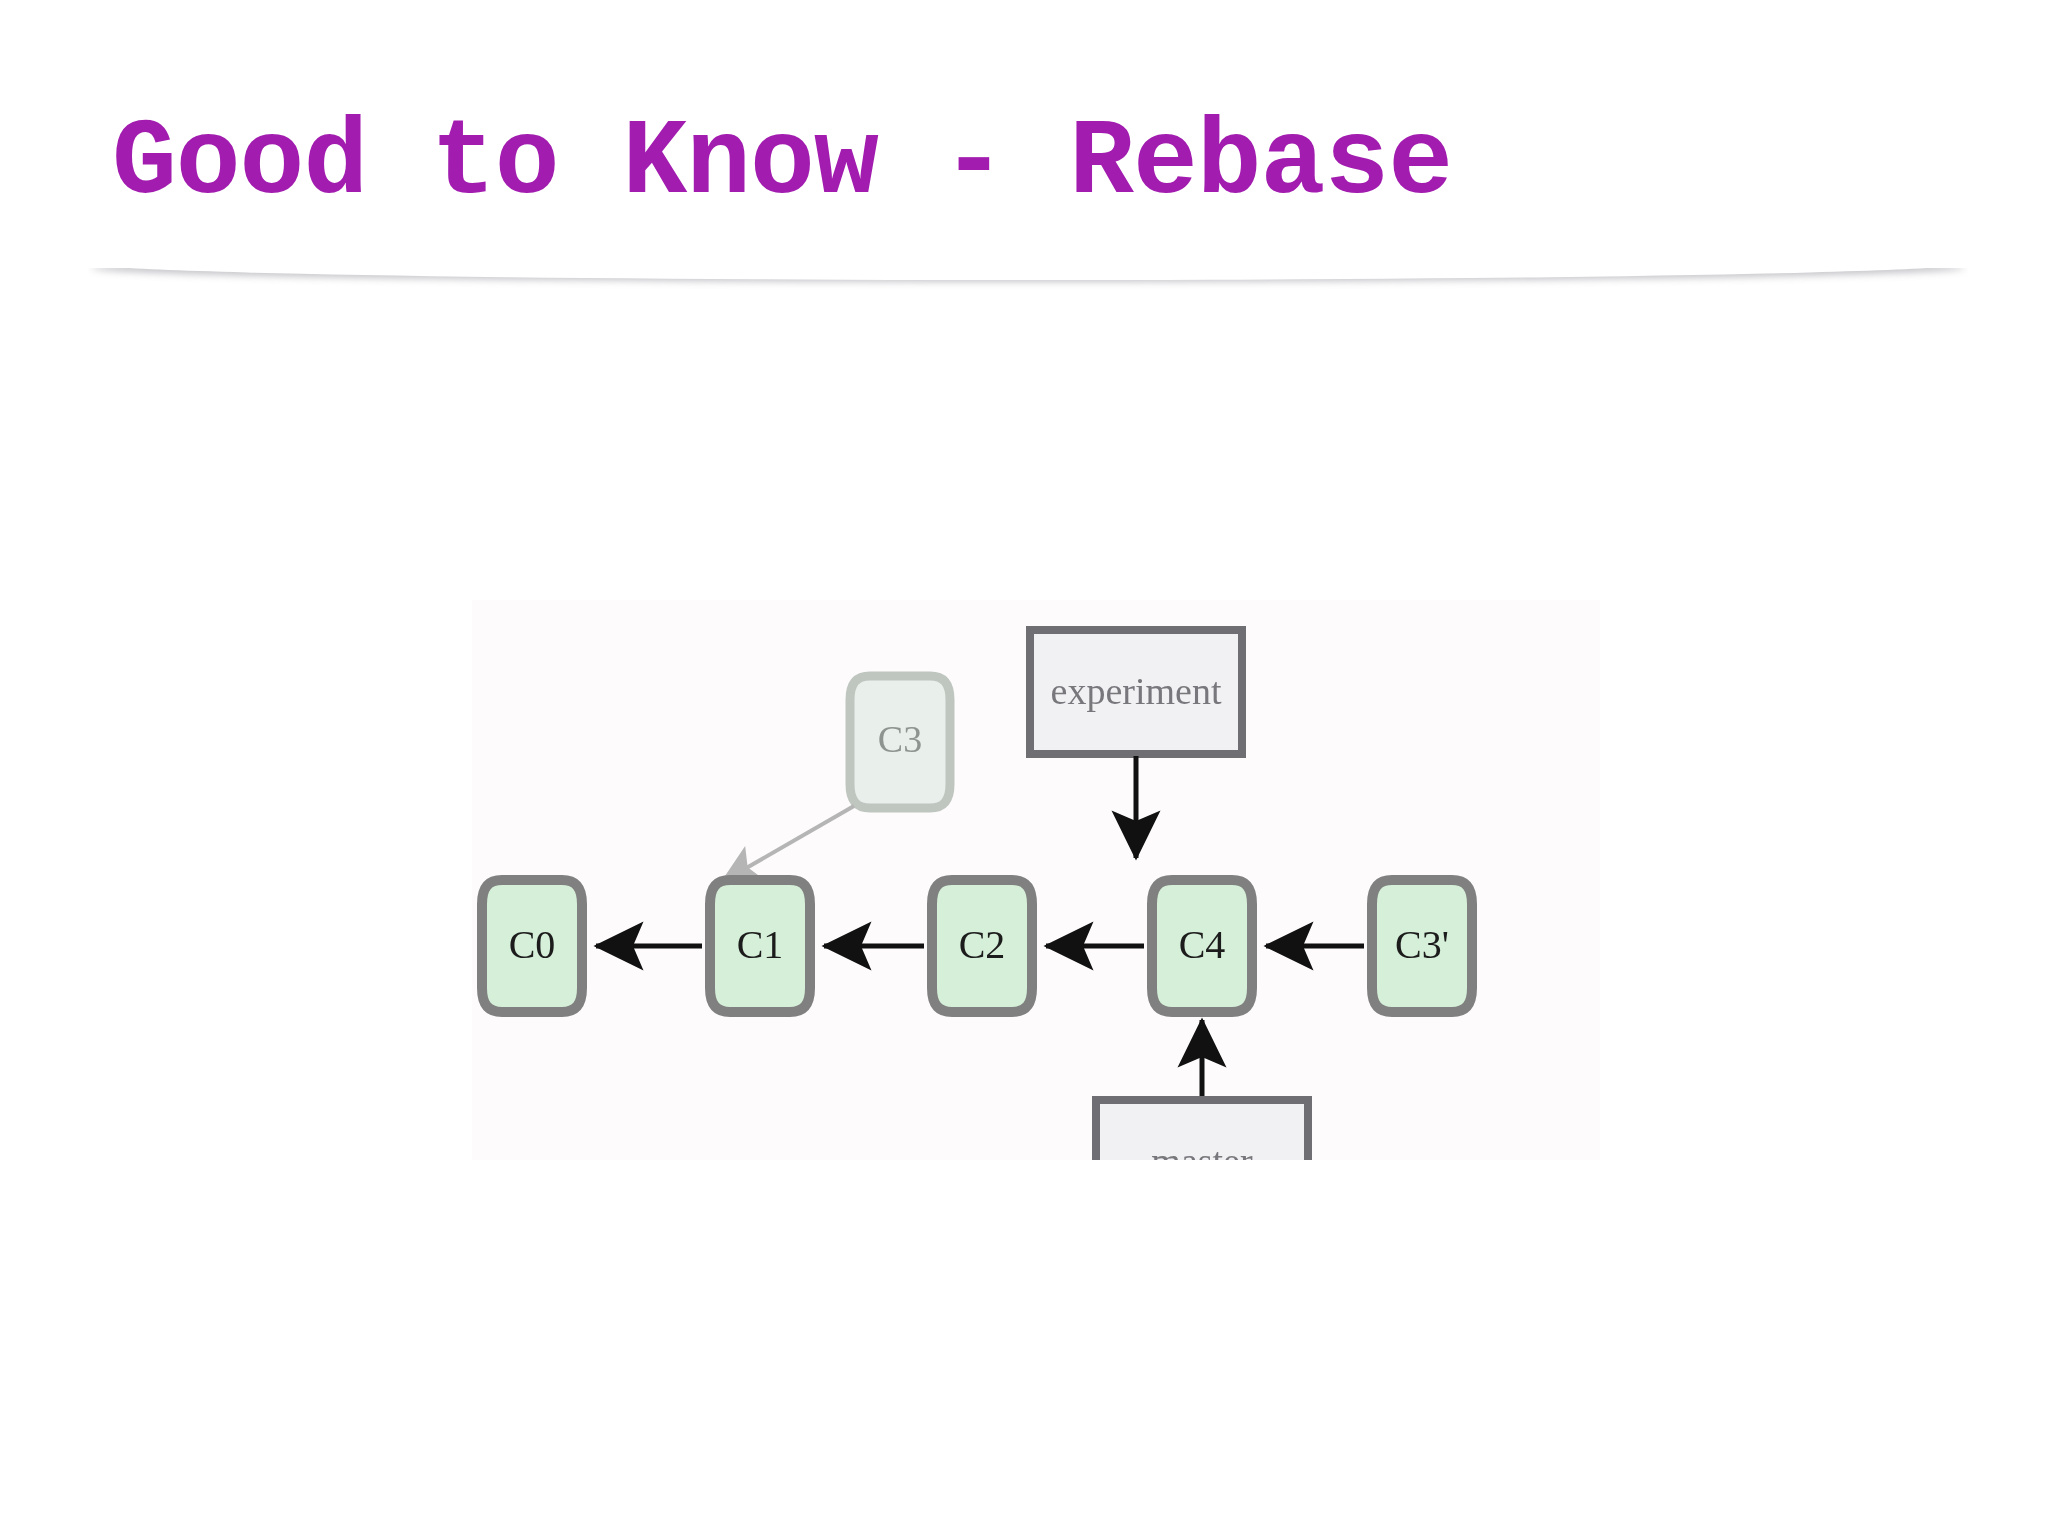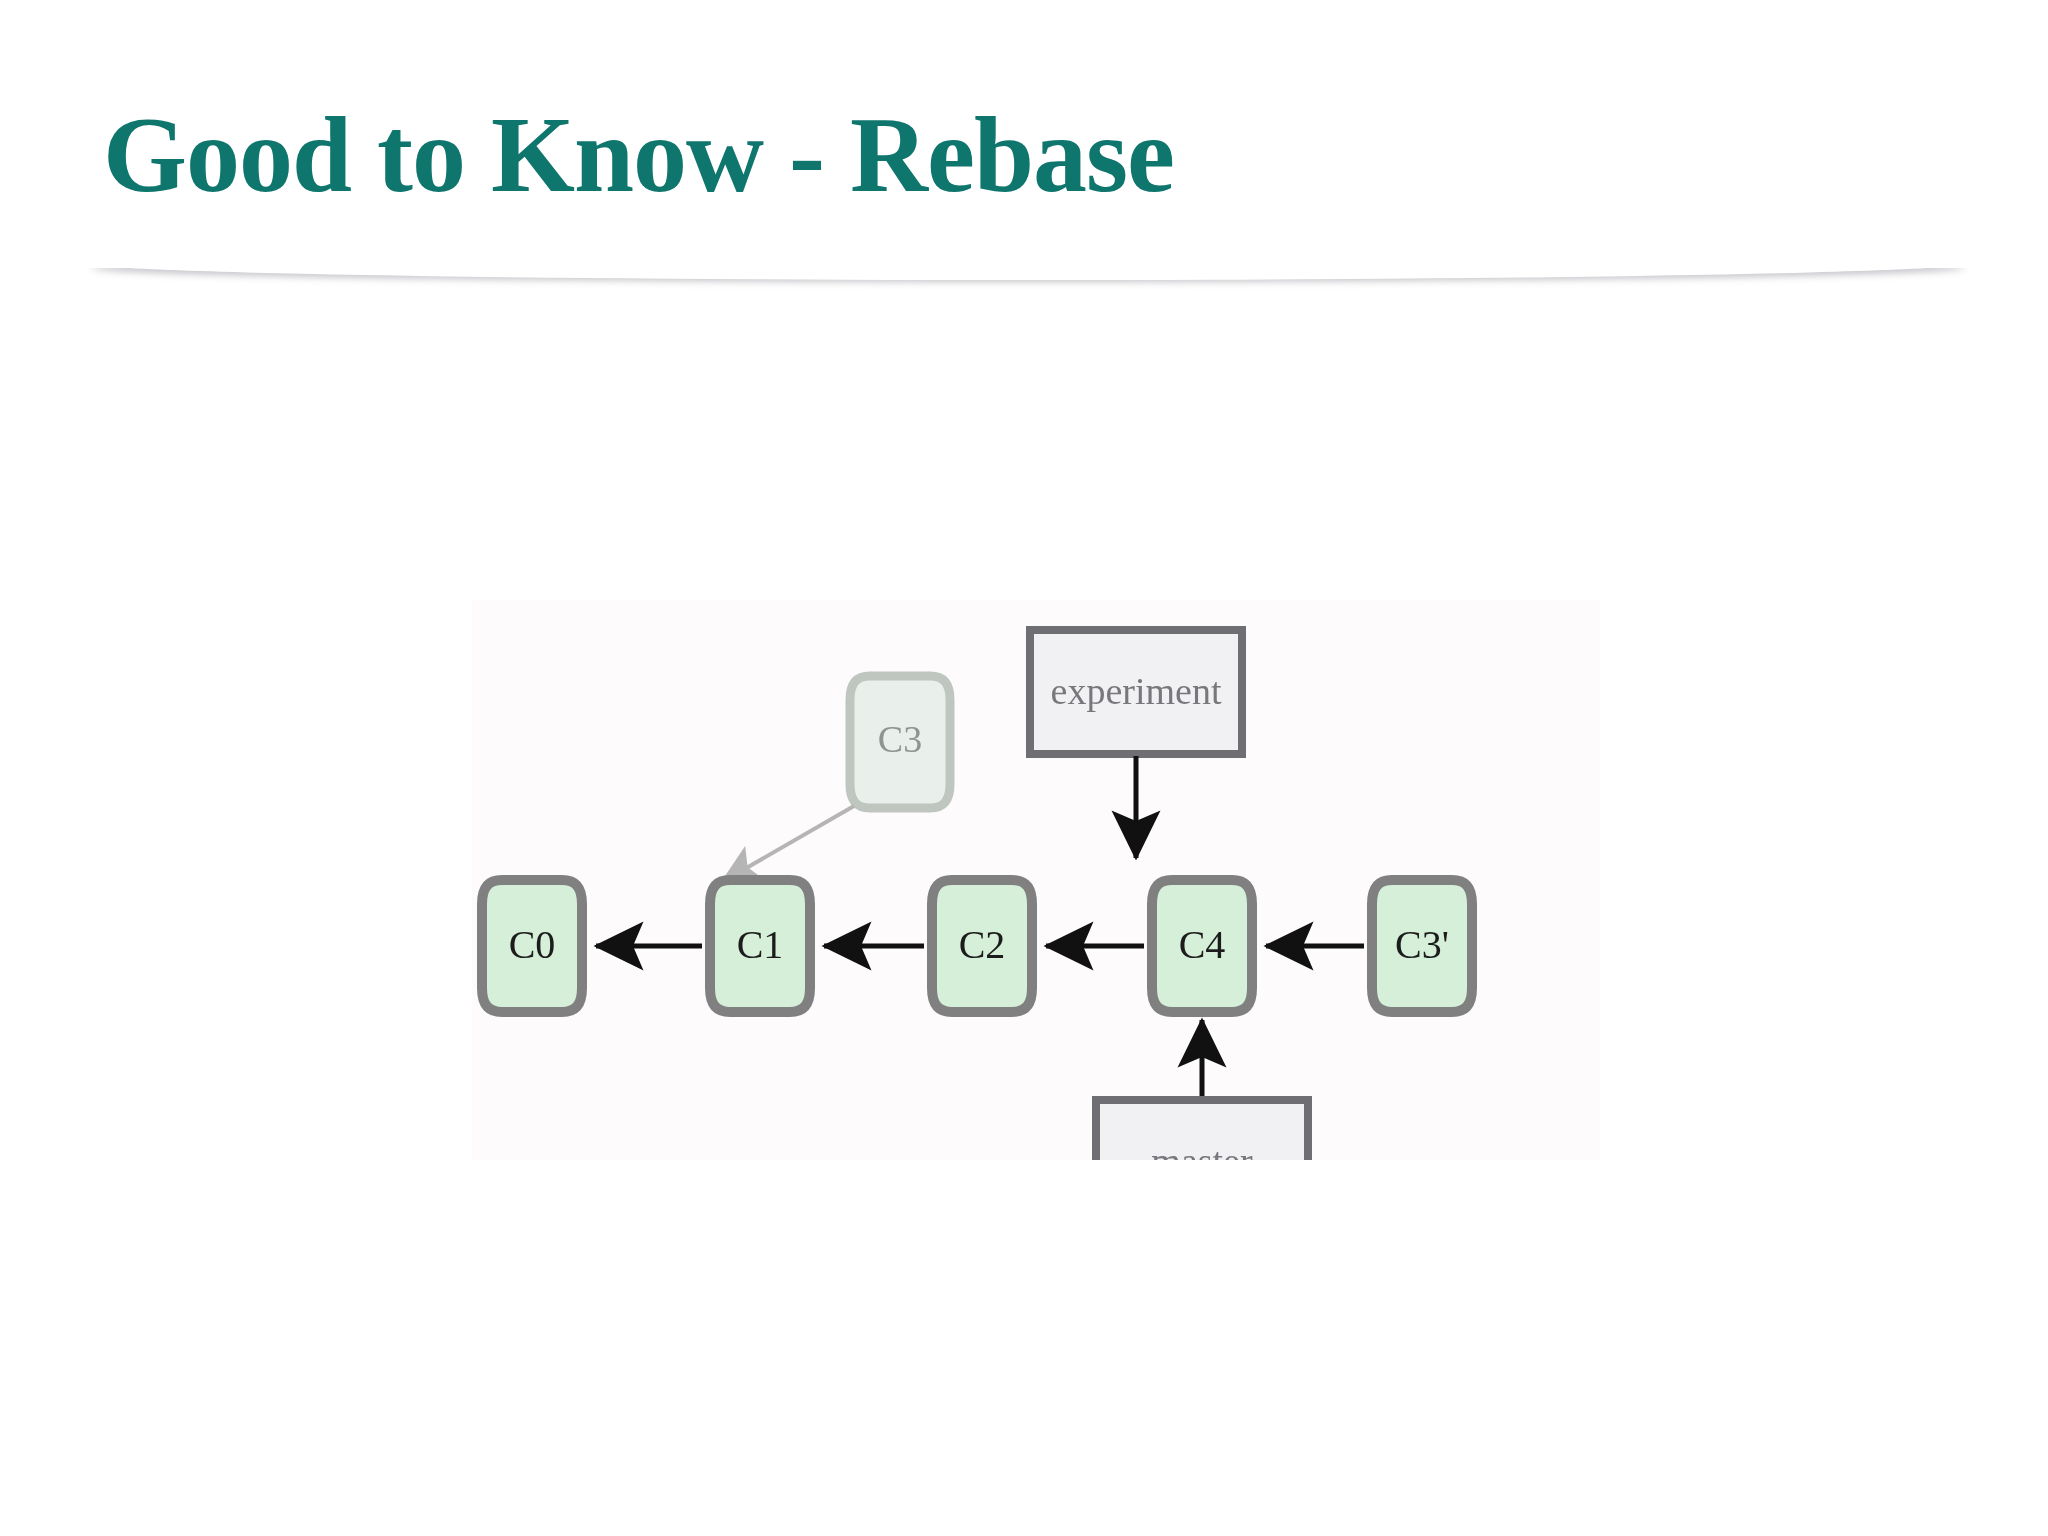--- a/index.html
+++ b/index.html
@@ -25,28 +25,28 @@
 
   
   .title-area {
     position: absolute;
     left: 100px;
     top: 95px;
     width: 1860px;
     height: 140px;
   }
   .slide-title {
-    font-family: Liberation Serif, serif;
+    font-family: Liberation Mono, monospace;
     font-size: 108px;
     font-weight: bold;
-    color: #0f766e;
+    color: #a21caf;
     line-height: 1.05;
     letter-spacing: -1px;
     white-space: nowrap;
-    margin: 3px;
+    margin: 12px;
   }
 
   
   .title-divider {
     position: absolute;
     left: 88px;
     top: 268px;
     width: 1880px;
     height: 26px;
     overflow: hidden;

